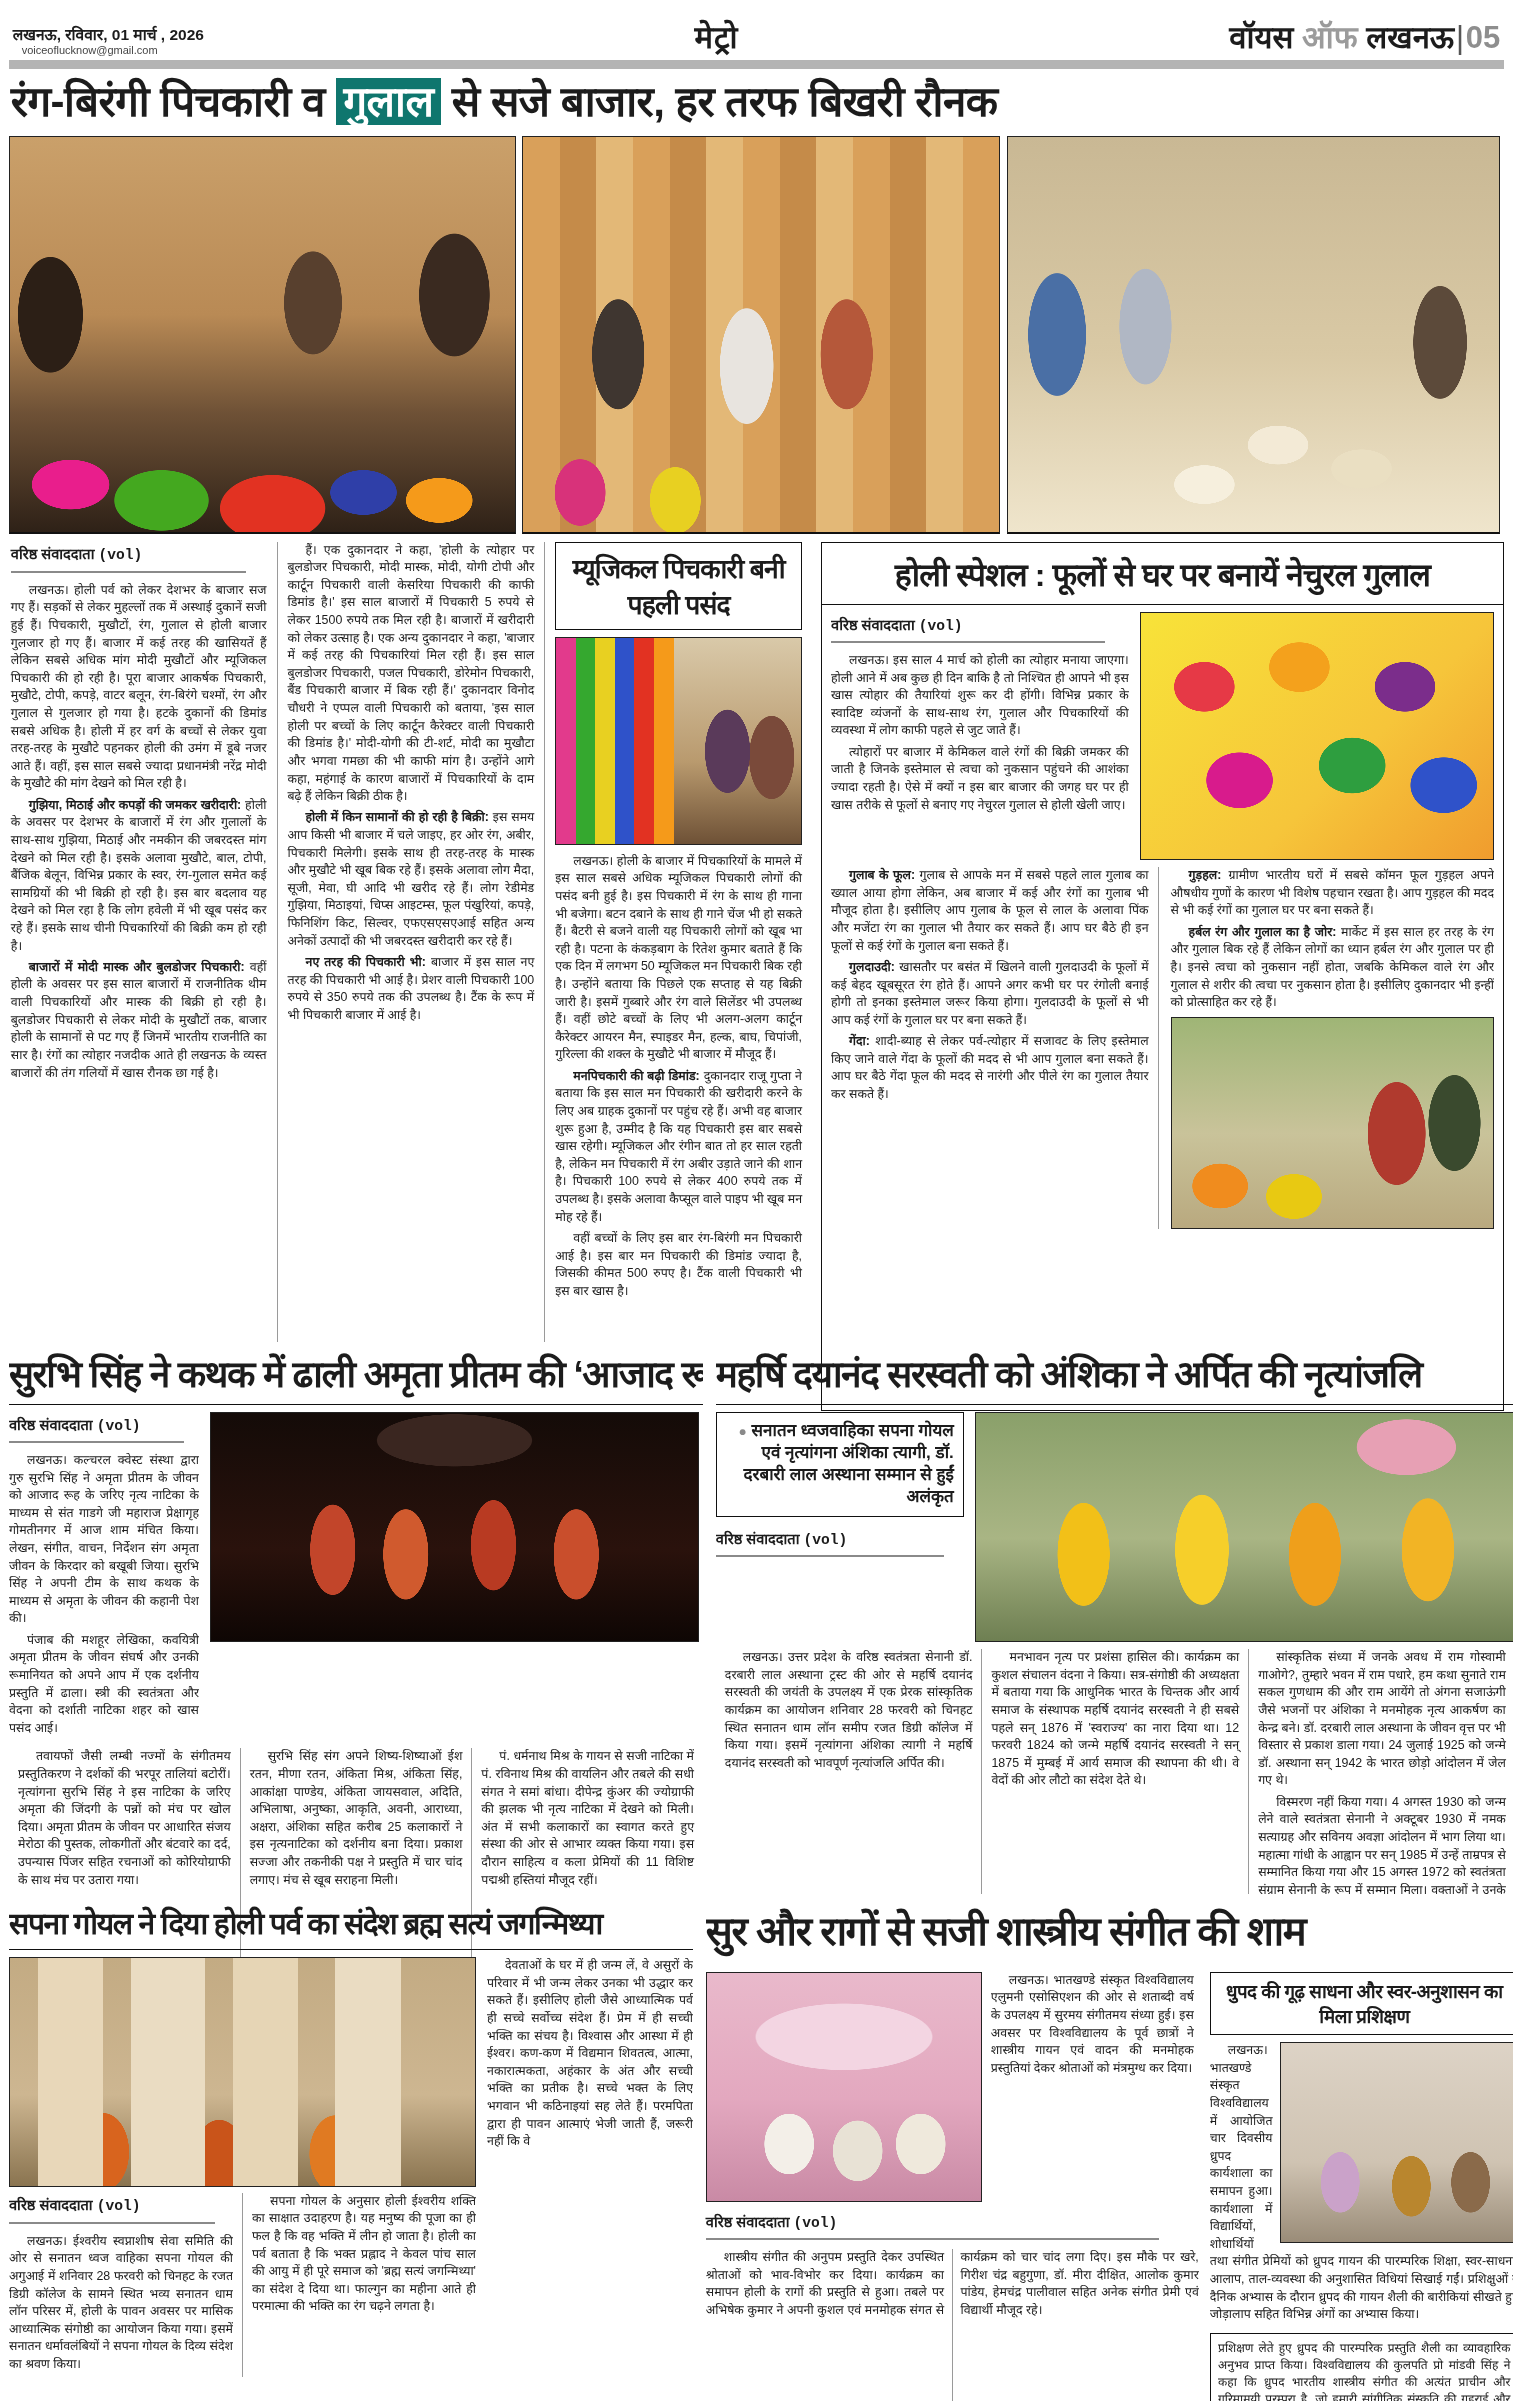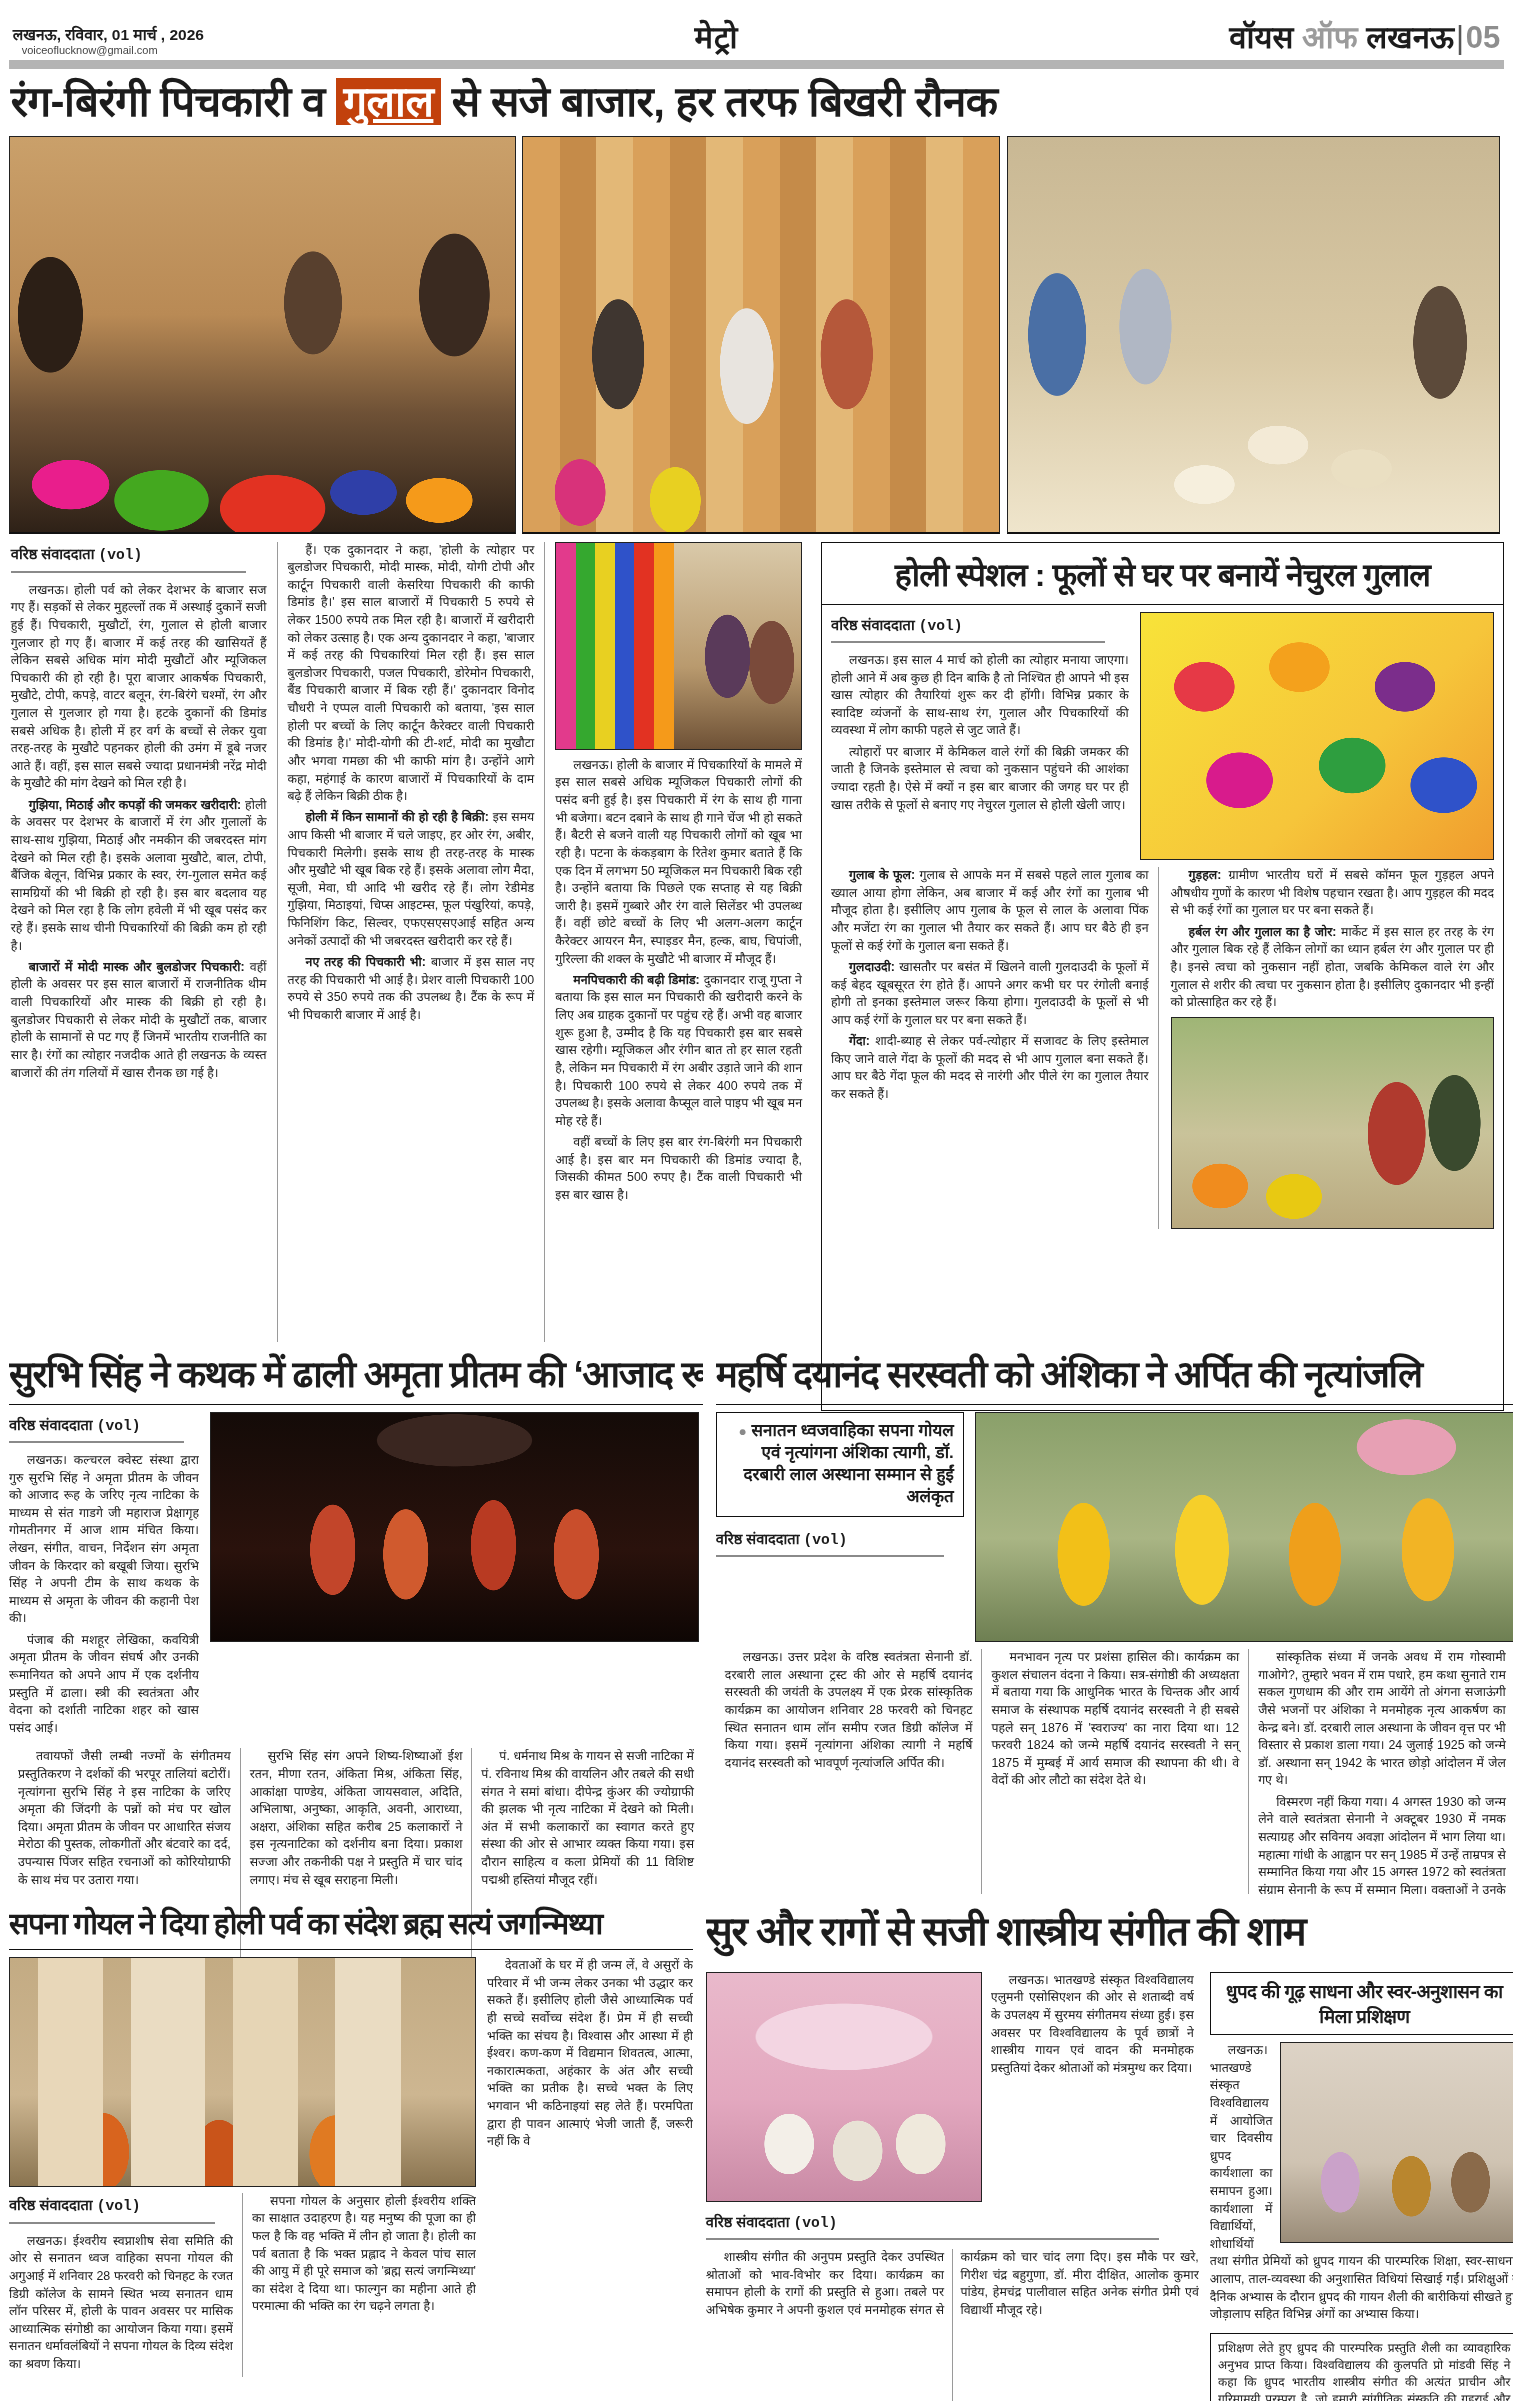--- a/index.html
+++ b/index.html
@@ -18,21 +18,21 @@
   .hdr-mail { font-size:11px; color:#444; padding-left:9px; }
   .hdr-section { font-weight:bold; font-size:31px; letter-spacing:0.9px; }
   .hdr-mast { font-weight:bold; font-size:31px; white-space:nowrap; }
   .mast-gray { color:#9b9b9b; }
   .mast-sep { font-weight:normal; color:#555; padding:0 1.8px; }
   .mast-page { color:#8e8e8e; }
   .graybar { height:9px; background:#b4b4b4; margin:3.7px 0 5.5px 0; }
 
   
   .main-headline { font-weight:bold; font-size:42px; line-height:1.25; padding:1.8px 1.8px 7.3px 1.8px; letter-spacing:-0.5px; }
-  .hl-red { background:#c2410c; color:#fff; padding:0 7.3px;text-decoration:underline; }
+  .hl-red { background:#0f766e; color:#fff; padding:0 7.3px; }
 
   
   .photo { border:0.9px solid #222; background:#888; }
   .photo-row { display:flex; gap:6.4px; margin-bottom:7.3px; }
   .photo-row .photo { height:398px; border-bottom:2.7px solid #111; }
   .pt1 { width:507px;
     background:
       radial-gradient(64px 41px at 12% 88%, #e91e8c 60%, transparent 61%),
       radial-gradient(78px 50px at 30% 92%, #44a81f 60%, transparent 61%),
       radial-gradient(87px 55px at 52% 94%, #e23222 60%, transparent 61%),
@@ -242,20 +242,21 @@
 
     <div class="tcol tcol2 artcol">
       <div>
           <p class="para"><b></b><span>हैं। एक दुकानदार ने कहा, 'होली के त्योहार पर बुलडोजर पिचकारी, मोदी मास्क, मोदी, योगी टोपी और कार्टून पिचकारी वाली केसरिया पिचकारी की काफी डिमांड है।' इस साल बाजारों में पिचकारी 5 रुपये से लेकर 1500 रुपये तक मिल रही है। बाजारों में खरीदारी को लेकर उत्साह है। एक अन्य दुकानदार ने कहा, 'बाजार में कई तरह की पिचकारियां मिल रही हैं। इस साल बुलडोजर पिचकारी, पजल पिचकारी, डोरेमोन पिचकारी, बैंड पिचकारी बाजार में बिक रही हैं।' दुकानदार विनोद चौधरी ने एप्पल वाली पिचकारी को बताया, 'इस साल होली पर बच्चों के लिए कार्टून कैरेक्टर वाली पिचकारी की डिमांड है।' मोदी-योगी की टी-शर्ट, मोदी का मुखौटा और भगवा गमछा की भी काफी मांग है। उन्होंने आगे कहा, महंगाई के कारण बाजारों में पिचकारियों के दाम बढ़े हैं लेकिन बिक्री ठीक है।</span></p>
           <p class="para"><b>होली में किन सामानों की हो रही है बिक्री:</b><span> इस समय आप किसी भी बाजार में चले जाइए, हर ओर रंग, अबीर, पिचकारी मिलेगी। इसके साथ ही तरह-तरह के मास्क और मुखौटे भी खूब बिक रहे हैं। इसके अलावा लोग मैदा, सूजी, मेवा, घी आदि भी खरीद रहे हैं। लोग रेडीमेड गुझिया, मिठाइयां, चिप्स आइटम्स, फूल पंखुरियां, कपड़े, फिनिशिंग किट, सिल्वर, एफएसएसएआई सहित अन्य अनेकों उत्पादों की भी जबरदस्त खरीदारी कर रहे हैं।</span></p>
           <p class="para"><b>नए तरह की पिचकारी भी:</b><span> बाजार में इस साल नए तरह की पिचकारी भी आई है। प्रेशर वाली पिचकारी 100 रुपये से 350 रुपये तक की उपलब्ध है। टैंक के रूप में भी पिचकारी बाजार में आई है।</span></p>
         </div>
     </div>
 
     <div class="tcol tcol3 artcol">
+      <div class="box-head musical-head">म्यूजिकल पिचकारी बनी पहली पसंद</div>
       <div class="photo musical-photo"></div>
       <div>
           <p class="para"><b></b><span>लखनऊ। होली के बाजार में पिचकारियों के मामले में इस साल सबसे अधिक म्यूजिकल पिचकारी लोगों की पसंद बनी हुई है। इस पिचकारी में रंग के साथ ही गाना भी बजेगा। बटन दबाने के साथ ही गाने चेंज भी हो सकते हैं। बैटरी से बजने वाली यह पिचकारी लोगों को खूब भा रही है। पटना के कंकड़बाग के रितेश कुमार बताते हैं कि एक दिन में लगभग 50 म्यूजिकल मन पिचकारी बिक रही है। उन्होंने बताया कि पिछले एक सप्ताह से यह बिक्री जारी है। इसमें गुब्बारे और रंग वाले सिलेंडर भी उपलब्ध हैं। वहीं छोटे बच्चों के लिए भी अलग-अलग कार्टून कैरेक्टर आयरन मैन, स्पाइडर मैन, हल्क, बाघ, चिपांजी, गुरिल्ला की शक्ल के मुखौटे भी बाजार में मौजूद हैं।</span></p>
           <p class="para"><b>मनपिचकारी की बढ़ी डिमांड:</b><span> दुकानदार राजू गुप्ता ने बताया कि इस साल मन पिचकारी की खरीदारी करने के लिए अब ग्राहक दुकानों पर पहुंच रहे हैं। अभी वह बाजार शुरू हुआ है, उम्मीद है कि यह पिचकारी इस बार सबसे खास रहेगी। म्यूजिकल और रंगीन बात तो हर साल रहती है, लेकिन मन पिचकारी में रंग अबीर उड़ाते जाने की शान है। पिचकारी 100 रुपये से लेकर 400 रुपये तक में उपलब्ध है। इसके अलावा कैप्सूल वाले पाइप भी खूब मन मोह रहे हैं।</span></p>
           <p class="para"><b></b><span>वहीं बच्चों के लिए इस बार रंग-बिरंगी मन पिचकारी आई है। इस बार मन पिचकारी की डिमांड ज्यादा है, जिसकी कीमत 500 रुपए है। टैंक वाली पिचकारी भी इस बार खास है।</span></p>
         </div>
     </div>
 
     <div class="tcol tcol4">
       <div class="holibox">

